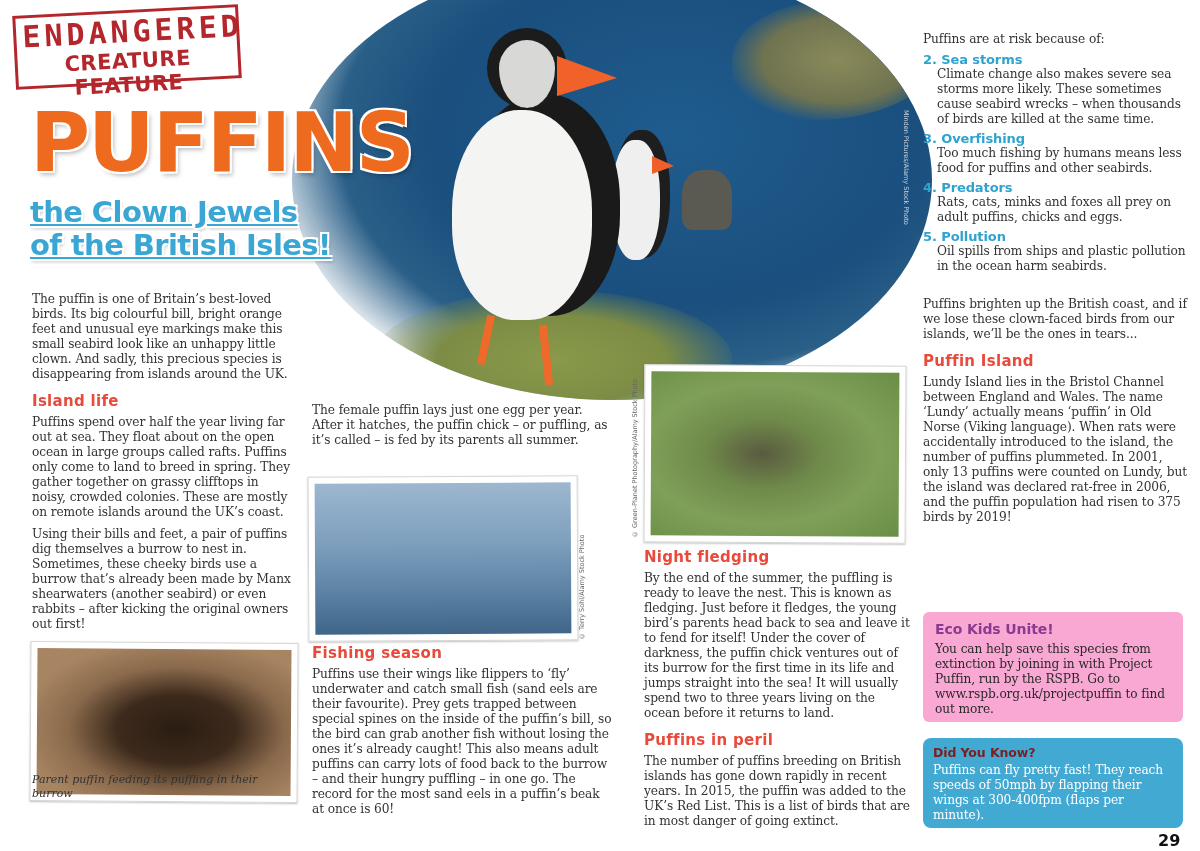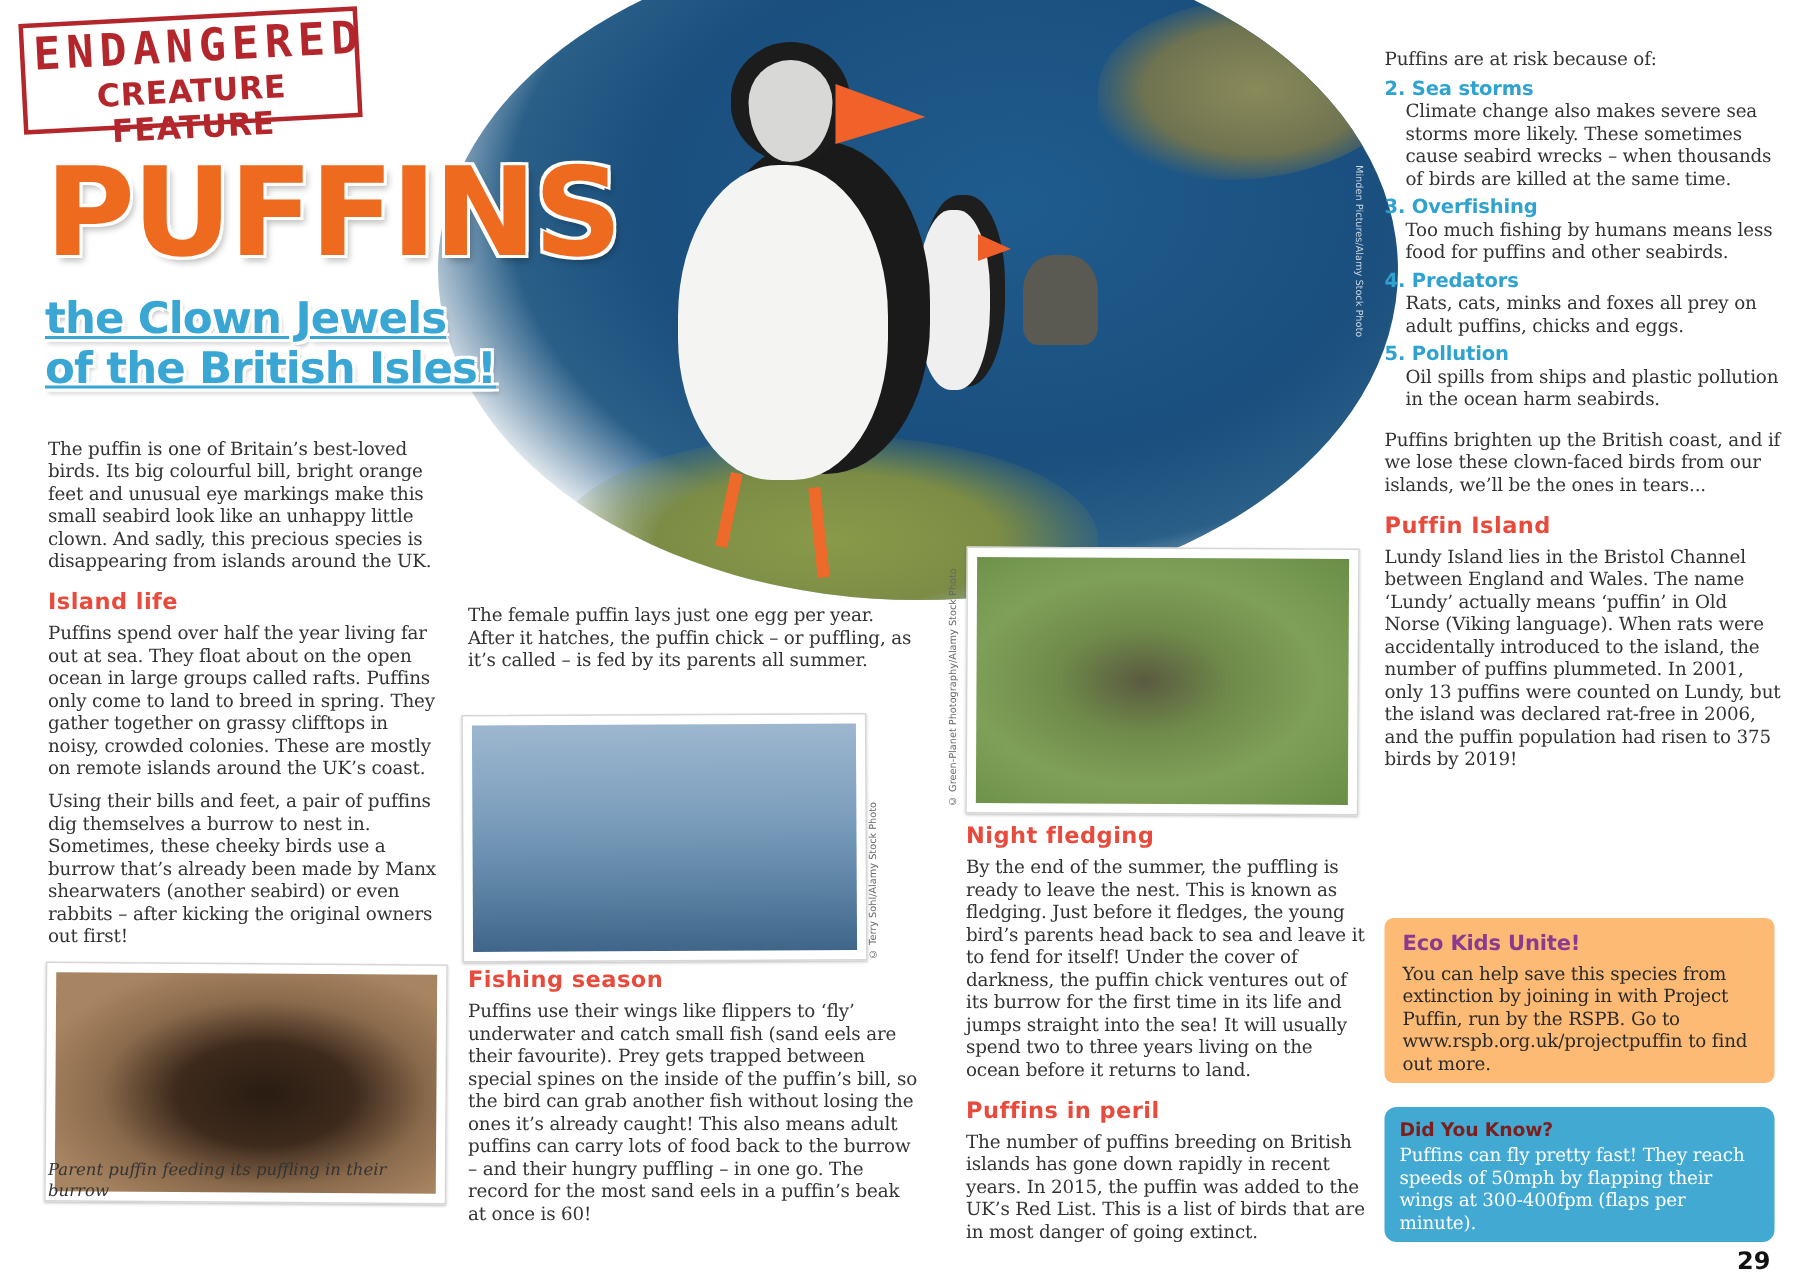--- a/index.html
+++ b/index.html
@@ -41,21 +41,21 @@
   .credit { font-family: "DejaVu Sans", sans-serif; font-size: 6.5px; color: #666; writing-mode: vertical-rl; transform: rotate(180deg); }
 
   .burrow-photo { background: radial-gradient(ellipse at 55% 55%, #2a1c12 0%, #3d2a1c 30%, #8a6a4c 55%, #a88562 80%); }
   .water-photo { background: linear-gradient(180deg, #9db7cf 0%, #7d9fbd 40%, #5e84a6 70%, #3f6688 100%); }
   .grass-photo { background: radial-gradient(ellipse at 45% 50%, #5a5a40 0%, #6f8a4a 30%, #7fa058 60%, #6a8e46 100%); }
 
   .text-col p { margin-bottom: 7px; }
   .risk-item-title { font-family: "DejaVu Sans", sans-serif; font-weight: bold; color: #2fa3cf; font-size: 13px; line-height: 15px; }
   .risk-item-text { margin-left: 14px; }
 
-  .eco-box { left: 923px; top: 612px; width: 260px; height: 110px; background: #fdba74; border-radius: 6px; padding: 8px 12px; }
+  .eco-box { left: 923px; top: 612px; width: 260px; height: 110px; background: #f9a8d4; border-radius: 6px; padding: 8px 12px; }
   .eco-title { font-family: "DejaVu Sans", sans-serif; font-weight: bold; color: #8a3a8f; font-size: 14px; line-height: 18px; margin-bottom: 4px; }
   .dyk-box { left: 923px; top: 738px; width: 260px; height: 90px; background: #41a9d2; border-radius: 8px; padding: 7px 10px; }
   .dyk-title { font-family: "DejaVu Sans", sans-serif; font-weight: bold; color: #7f1d1d; font-size: 12.5px; line-height: 16px; margin-bottom: 2px; }
   .dyk-text { color: #ffffff; }
 
   .page-num { font-family: "DejaVu Sans", sans-serif; font-weight: bold; font-size: 16px; color: #111; }
   .caption { font-family: "DejaVu Serif", serif; font-style: italic; font-size: 11px; line-height: 14px; color: #333; }
 </style>
 </head>
 <body>
@@ -133,21 +133,21 @@
     <div class="risk-item-text">Too much fishing by humans means less food for puffins and other seabirds.</div>
   </div>
   <div style="margin-top:4px;">
     <div class="risk-item-title">4. Predators</div>
     <div class="risk-item-text">Rats, cats, minks and foxes all prey on adult puffins, chicks and eggs.</div>
   </div>
   <div style="margin-top:4px;">
     <div class="risk-item-title">5. Pollution</div>
     <div class="risk-item-text">Oil spills from ships and plastic pollution in the ocean harm seabirds.</div>
   </div>
-  <div style="margin-top:12px;">Puffins brighten up the British coast, and if we lose these clown-faced birds from our islands, we’ll be the ones in tears...</div>
+  <div style="margin-top:23px;">Puffins brighten up the British coast, and if we lose these clown-faced birds from our islands, we’ll be the ones in tears...</div>
   <div class="heading-red" style="margin:12px 0 6px;">Puffin Island</div>
   <div>Lundy Island lies in the Bristol Channel between England and Wales. The name ‘Lundy’ actually means ‘puffin’ in Old Norse (Viking language). When rats were accidentally introduced to the island, the number of puffins plummeted. In 2001, only 13 puffins were counted on Lundy, but the island was declared rat-free in 2006, and the puffin population had risen to 375 birds by 2019!</div>
 </div>
 
 <div class="abs eco-box body-text">
   <div class="eco-title">Eco Kids Unite!</div>
   <div style="color:#2a2a2a;">You can help save this species from extinction by joining in with Project Puffin, run by the RSPB. Go to www.rspb.org.uk/projectpuffin to find out more.</div>
 </div>
 
 <div class="abs dyk-box body-text">

